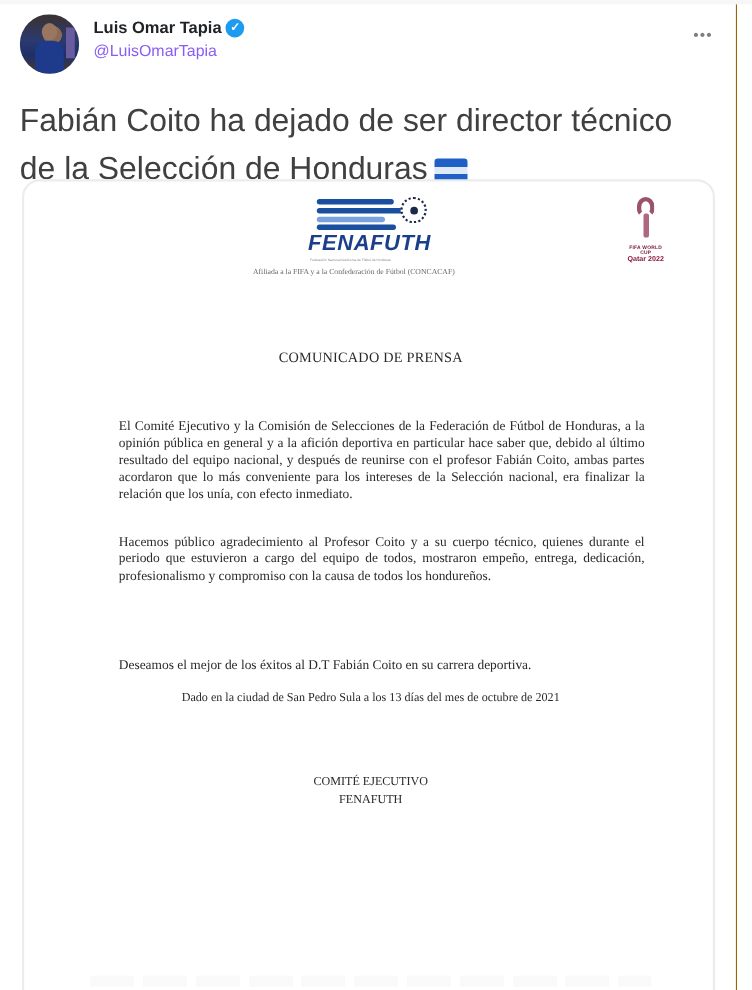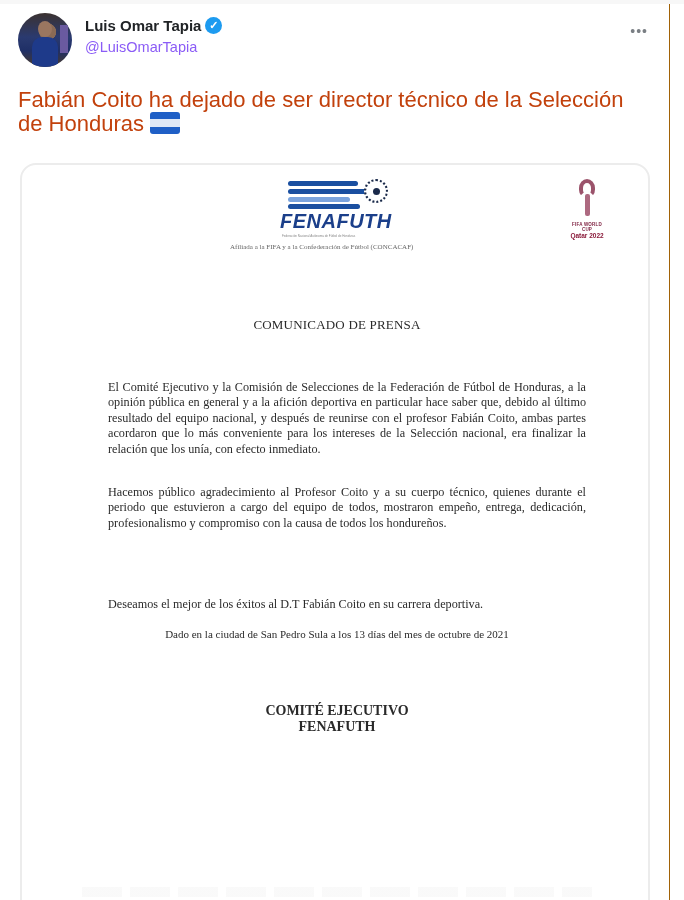--- a/index.html
+++ b/index.html
@@ -39,21 +39,21 @@
       color: #fff; font-size: 11px; font-weight: bold; line-height: 1;
     }
     .handle { font-size: 14.5px; color: #8b5cf6; margin-top: 5px; }
     .more-button {
       position: absolute; right: 10px; top: 10px; font-size: 14px; color: #7a7f84;
       letter-spacing: 1px; cursor: pointer;
     }
 
     .tweet-text {
       position: absolute; left: 18px; top: 88px; width: 630px;
-      font-size: 22px; line-height: 24px; color: #c2410c;
+      font-size: 29px; line-height: 44px; color: #404040;
     }
     .flag {
       display: inline-block; vertical-align: -3px; width: 30px; height: 22px;
       border-radius: 3px; overflow: hidden; margin-left: 6px;
       background: linear-gradient(180deg, #1f5fc6 0 34%, #dfe8f6 34% 66%, #1f5fc6 66% 100%);
     }
 
     .media-card {
       position: absolute; left: 20px; top: 163px; width: 630px; height: 760px;
       border: 2px solid #ececec; border-radius: 16px; background: #fff; overflow: hidden;
@@ -114,21 +114,21 @@
       font-size: 12.2px; line-height: 15.4px; text-align: justify;
     }
     .para-1 { top: 215px; }
     .para-2 { top: 320px; }
     .para-3 { top: 400px; margin-top: 32px; }
     .date-line {
       position: absolute; left: 0; top: 463px; width: 630px; text-align: center; font-size: 11px;
     }
     .signature {
       position: absolute; left: 0; top: 538px; width: 630px; text-align: center;
-      font-weight: bold; font-size: 14px; line-height: 16px;
+      font-weight: normal; font-size: 11px; line-height: 16px;
     }
     .footer-faint {
       position: absolute; left: 60px; top: 722px; width: 510px; height: 10px;
       background: repeating-linear-gradient(90deg, #f7f7f7 0 40px, #fff 40px 48px);
       opacity: 0.7;
     }
   </style>
 </head>
 <body>
 

